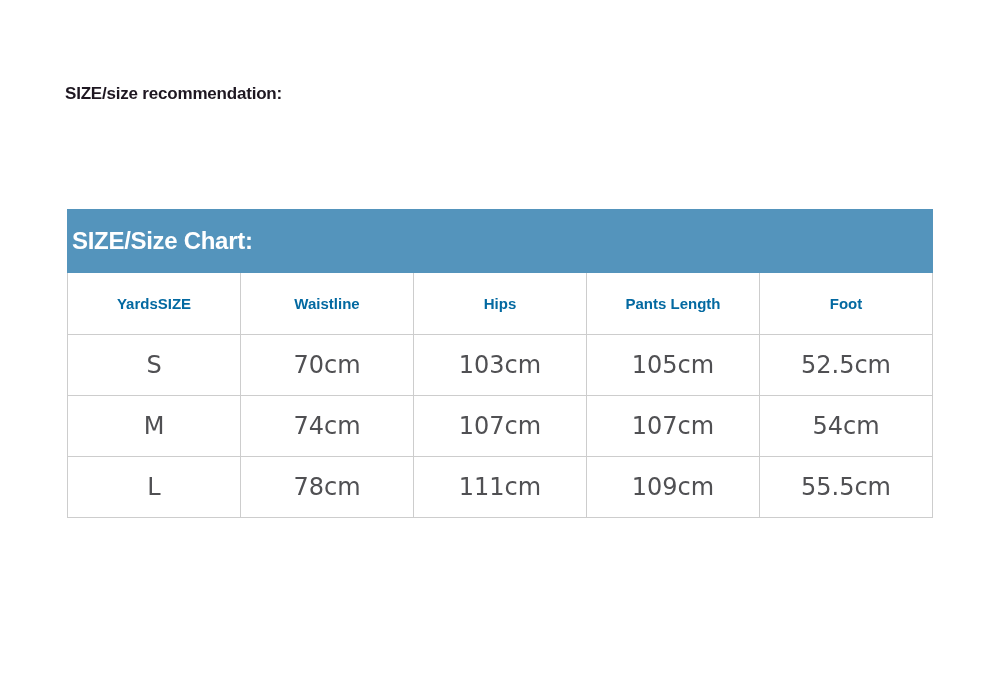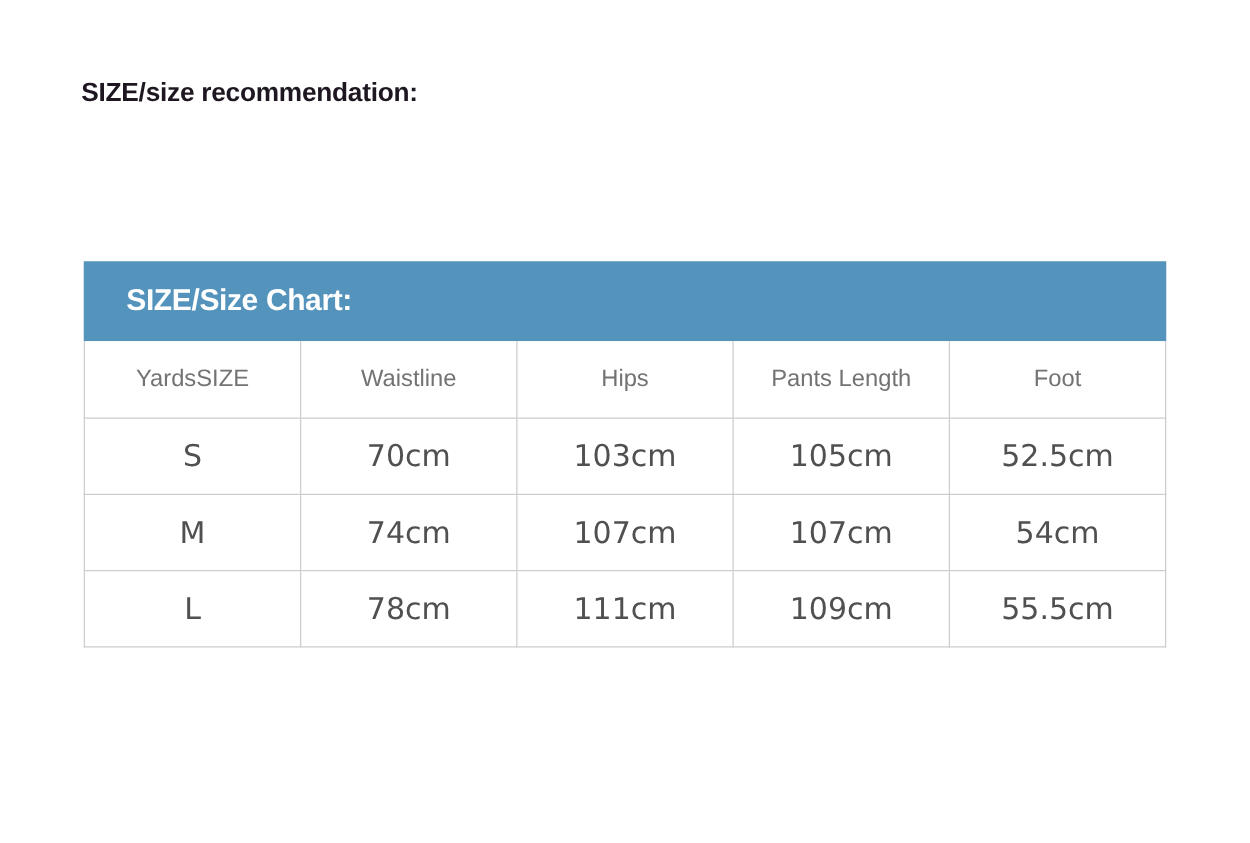--- a/index.html
+++ b/index.html
@@ -10,22 +10,22 @@
   body {
     position: relative;
     width: 1000px;
     height: 674px;
     font-family: "Liberation Sans", sans-serif;
     overflow: hidden;
   }
   .heading {
     position: absolute;
     left: 65px;
-    top: 63px;
-    font-size: 21px;
+    top: 84px;
+    font-size: 17px;
     font-weight: bold;
     letter-spacing: -0.2px;
     color: #1e1721;
     white-space: nowrap;
   }
   .description {
     position: absolute;
     left: 65px;
     top: 120px;
     width: 890px;
@@ -44,44 +44,44 @@
     top: 209px;
     width: 866px;
   }
   .chart-title-bar {
     box-sizing: border-box;
     height: 64px;
     background: #5494bc;
     color: #ffffff;
     display: flex;
     align-items: center;
-    padding-left: 34px;
+    padding-left: 5px;
     font-size: 24px;
     font-weight: bold;
     letter-spacing: -0.3px;
   }
   table.size-table {
     width: 100%;
     border-collapse: collapse;
     table-layout: fixed;
   }
   table.size-table th,
   table.size-table td {
     border: 1px solid #cdcdcd;
     text-align: center;
     vertical-align: middle;
     padding: 0;
     background: #ffffff;
   }
   table.size-table th {
     border-top: none;
     height: 61px;
-    font-size: 19px;
-    font-weight: normal;
-    color: #737373;
+    font-size: 15px;
+    font-weight: bold;
+    color: #0369a1;
     font-family: "Liberation Sans", sans-serif;
   }
   table.size-table td {
     height: 60px;
     font-size: 24px;
     font-weight: normal;
     color: #505053;
     font-family: "DejaVu Sans", sans-serif;
   }
 </style>

